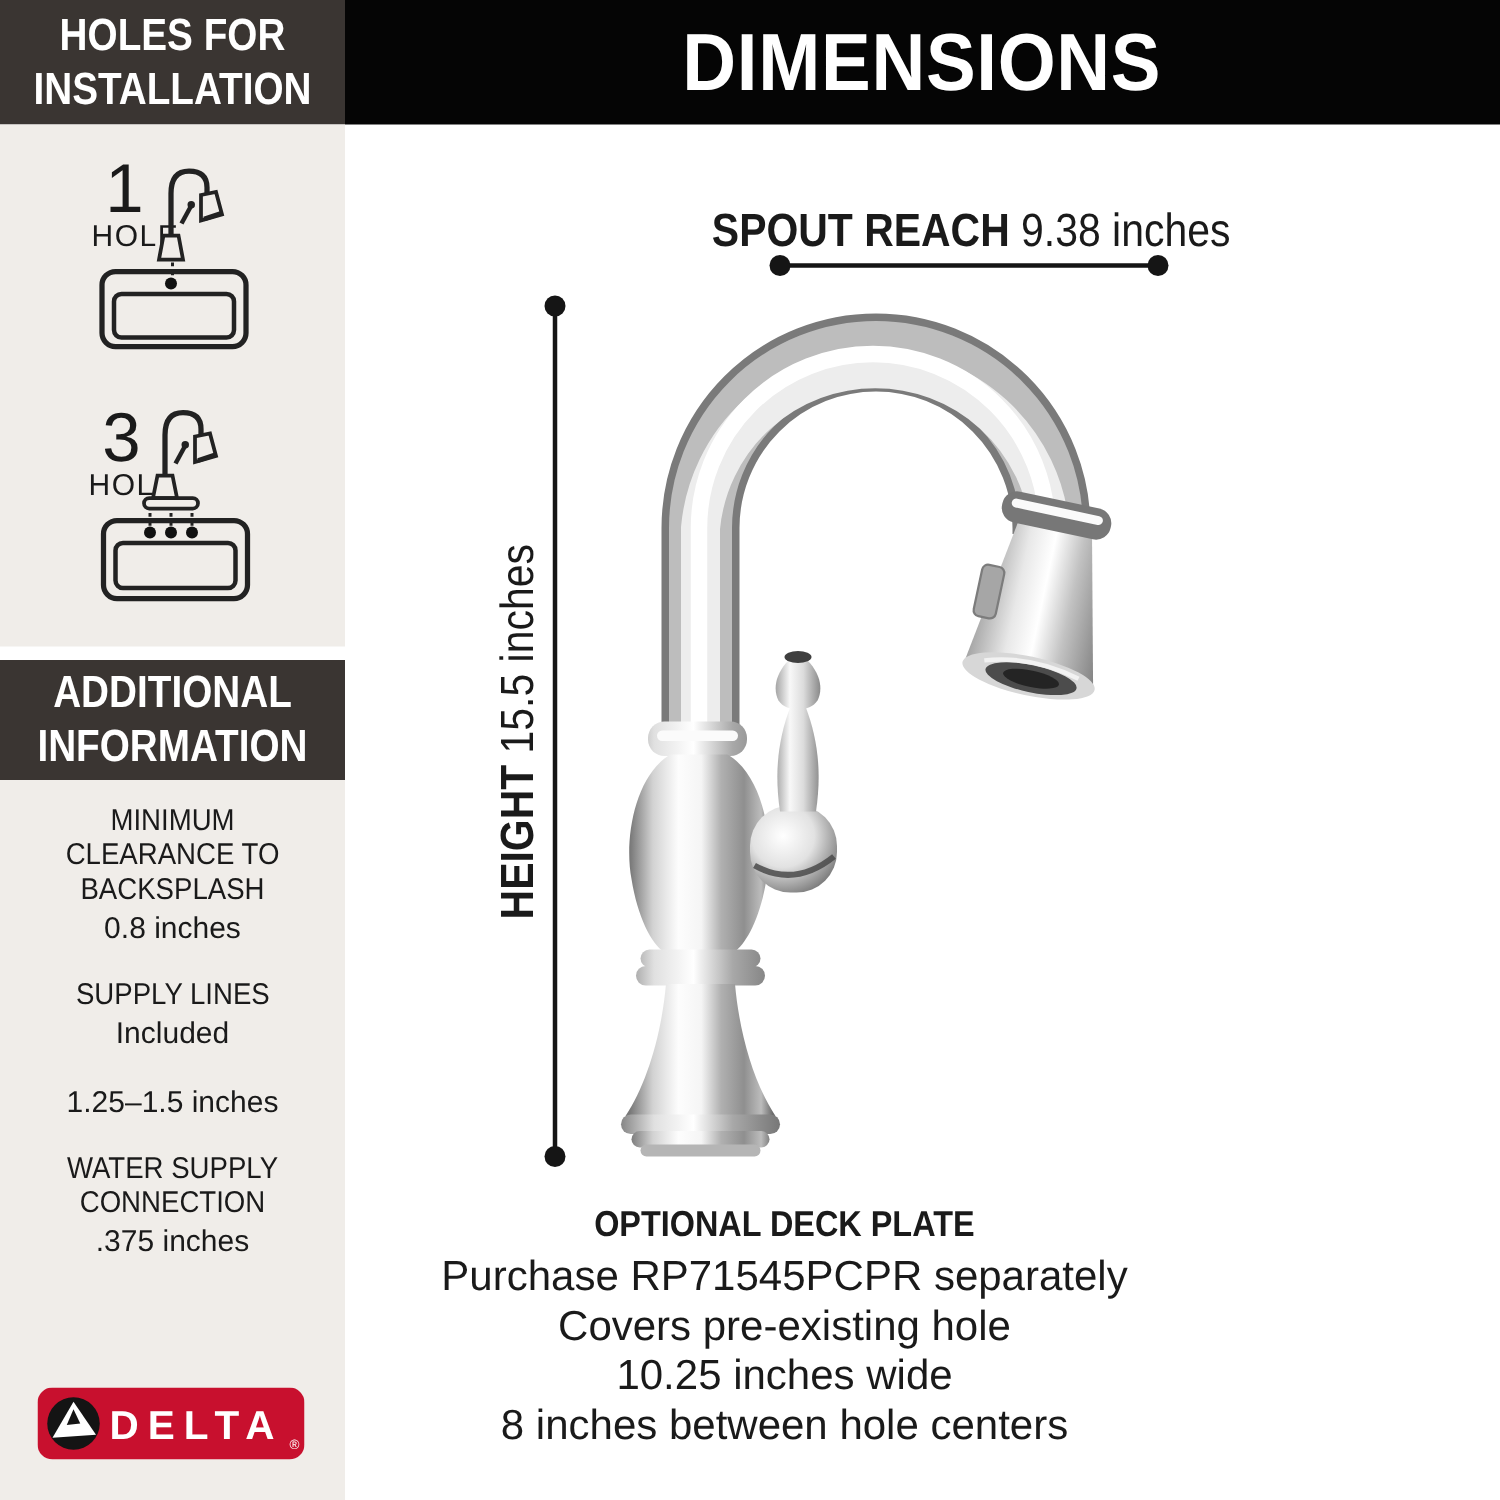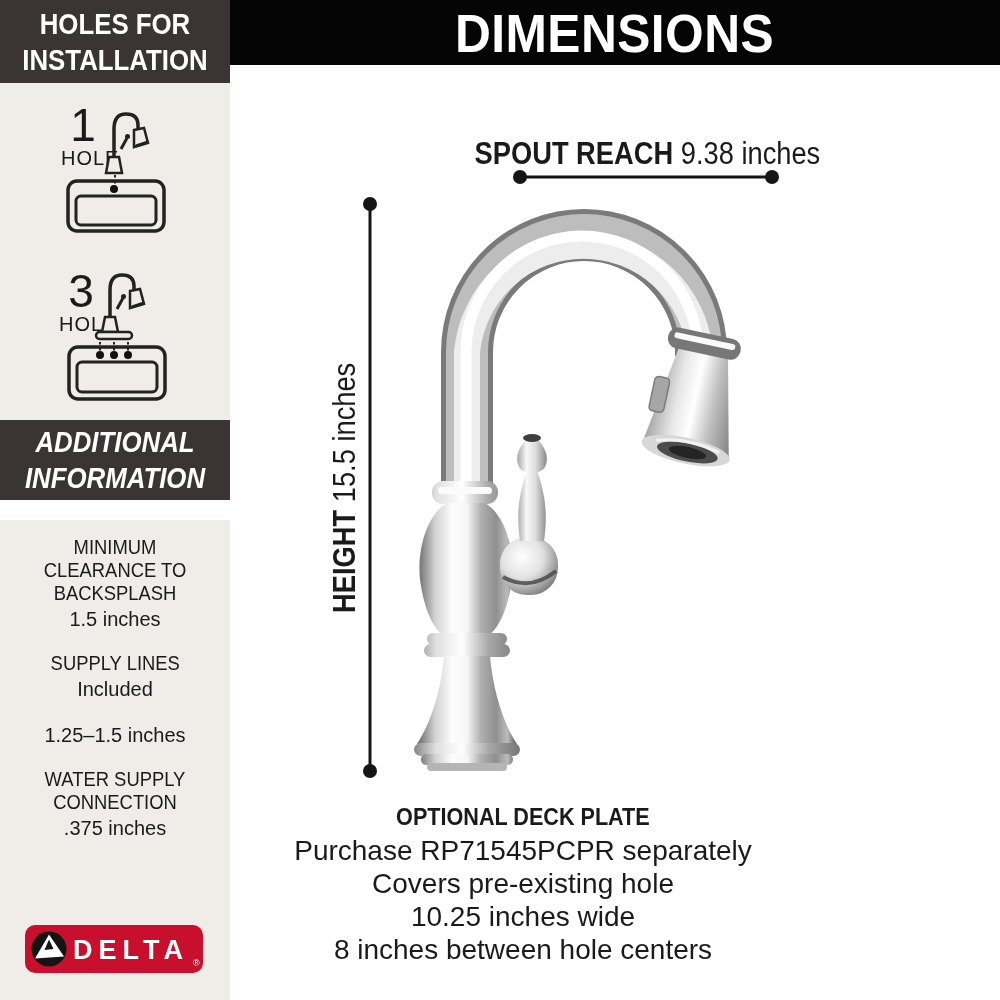--- a/index.html
+++ b/index.html
@@ -4,36 +4,36 @@
 <style>
   html,body{margin:0;padding:0;background:#ffffff;}
   .page{position:relative;width:1000px;height:1000px;background:#ffffff;overflow:hidden;
         font-family:"Liberation Sans",sans-serif;color:#1a1a1a;}
   
   .sidebar{position:absolute;left:0;top:0;width:242px;height:1000px;background:#ffffff;}
   .sb-h{position:absolute;left:0;width:230px;background:#3a3532;color:#ffffff;
         display:flex;align-items:center;justify-content:center;text-align:center;}
   .sb-h .cond{display:inline-block;transform:scaleX(0.86);font-weight:bold;font-size:30px;line-height:36px;}
   .sb-h1{top:0;height:83px;}
-  .sb-h2{top:420px;height:80px;font-style:italic;}
+  .sb-h2{top:440px;height:80px;}
   .sb-gray{position:absolute;left:0;width:230px;background:#f0ede9;}
   .sb-gray1{top:83px;height:348px;}
   .sb-gray2{top:520px;height:480px;}
   .diag-num{position:absolute;width:44px;text-align:center;}
   .diag-num .big{font-size:46px;line-height:40px;font-weight:normal;display:block;}
   .diag-num .small{font-size:20px;letter-spacing:1px;display:block;margin-top:2px;}
   .diag-svg{position:absolute;left:58px;}
   .info-list{position:absolute;top:16px;left:0;width:230px;text-align:center;}
   .info-item{margin-bottom:20px;}
   .info-label{font-weight:normal;font-size:20px;line-height:23px;width:200px;margin:0 auto;}
   .info-label .cond{display:inline-block;transform:scaleX(0.92);}
   .info-value{font-size:20px;line-height:26px;margin-top:1px;}
   .delta-logo{position:absolute;left:25px;top:405px;}
   
-  .main-header{position:absolute;left:230px;top:0;width:770px;height:65px;background:#050505;
+  .main-header{position:absolute;left:230px;top:0;width:770px;height:83px;background:#050505;
         color:#ffffff;display:flex;align-items:center;justify-content:center;}
   .main-header .cond{display:inline-block;transform:scaleX(0.92);font-weight:bold;font-size:54px;letter-spacing:0.5px;}
   .dim-label{position:absolute;font-size:31px;white-space:nowrap;}
   .dim-label .cond88{display:inline-block;transform:scaleX(0.88);}
   .dim-label b{font-weight:bold;}
   .spout-label{left:347px;top:136px;width:600px;text-align:center;}
   .height-label{left:185px;top:470px;width:320px;text-align:center;transform:rotate(-90deg);}
   .height-label .cond88{transform:scaleX(0.88) }
   .deck-block{position:absolute;left:223px;top:800px;width:600px;text-align:center;}
   .deck-title{font-size:24px;font-weight:bold;line-height:34px;}
@@ -100,21 +100,21 @@
     </div>
 
     <div class="sb-h sb-h2">
       <span class="cond">ADDITIONAL INFORMATION</span>
     </div>
 
     <div class="sb-gray sb-gray2">
       <div class="info-list">
         <div class="info-item">
           <div class="info-label"><span class="cond">MINIMUM CLEARANCE TO BACKSPLASH</span></div>
-          <div class="info-value">1.5 inches</div>
+          <div class="info-value">0.8 inches</div>
         </div>
         <div class="info-item">
           <div class="info-label"><span class="cond">SUPPLY LINES</span></div>
           <div class="info-value">Included</div>
         </div>
         <div class="info-item">
           <div class="info-value">1.25–1.5 inches</div>
         </div>
         <div class="info-item">
           <div class="info-label"><span class="cond">WATER SUPPLY CONNECTION</span></div>

